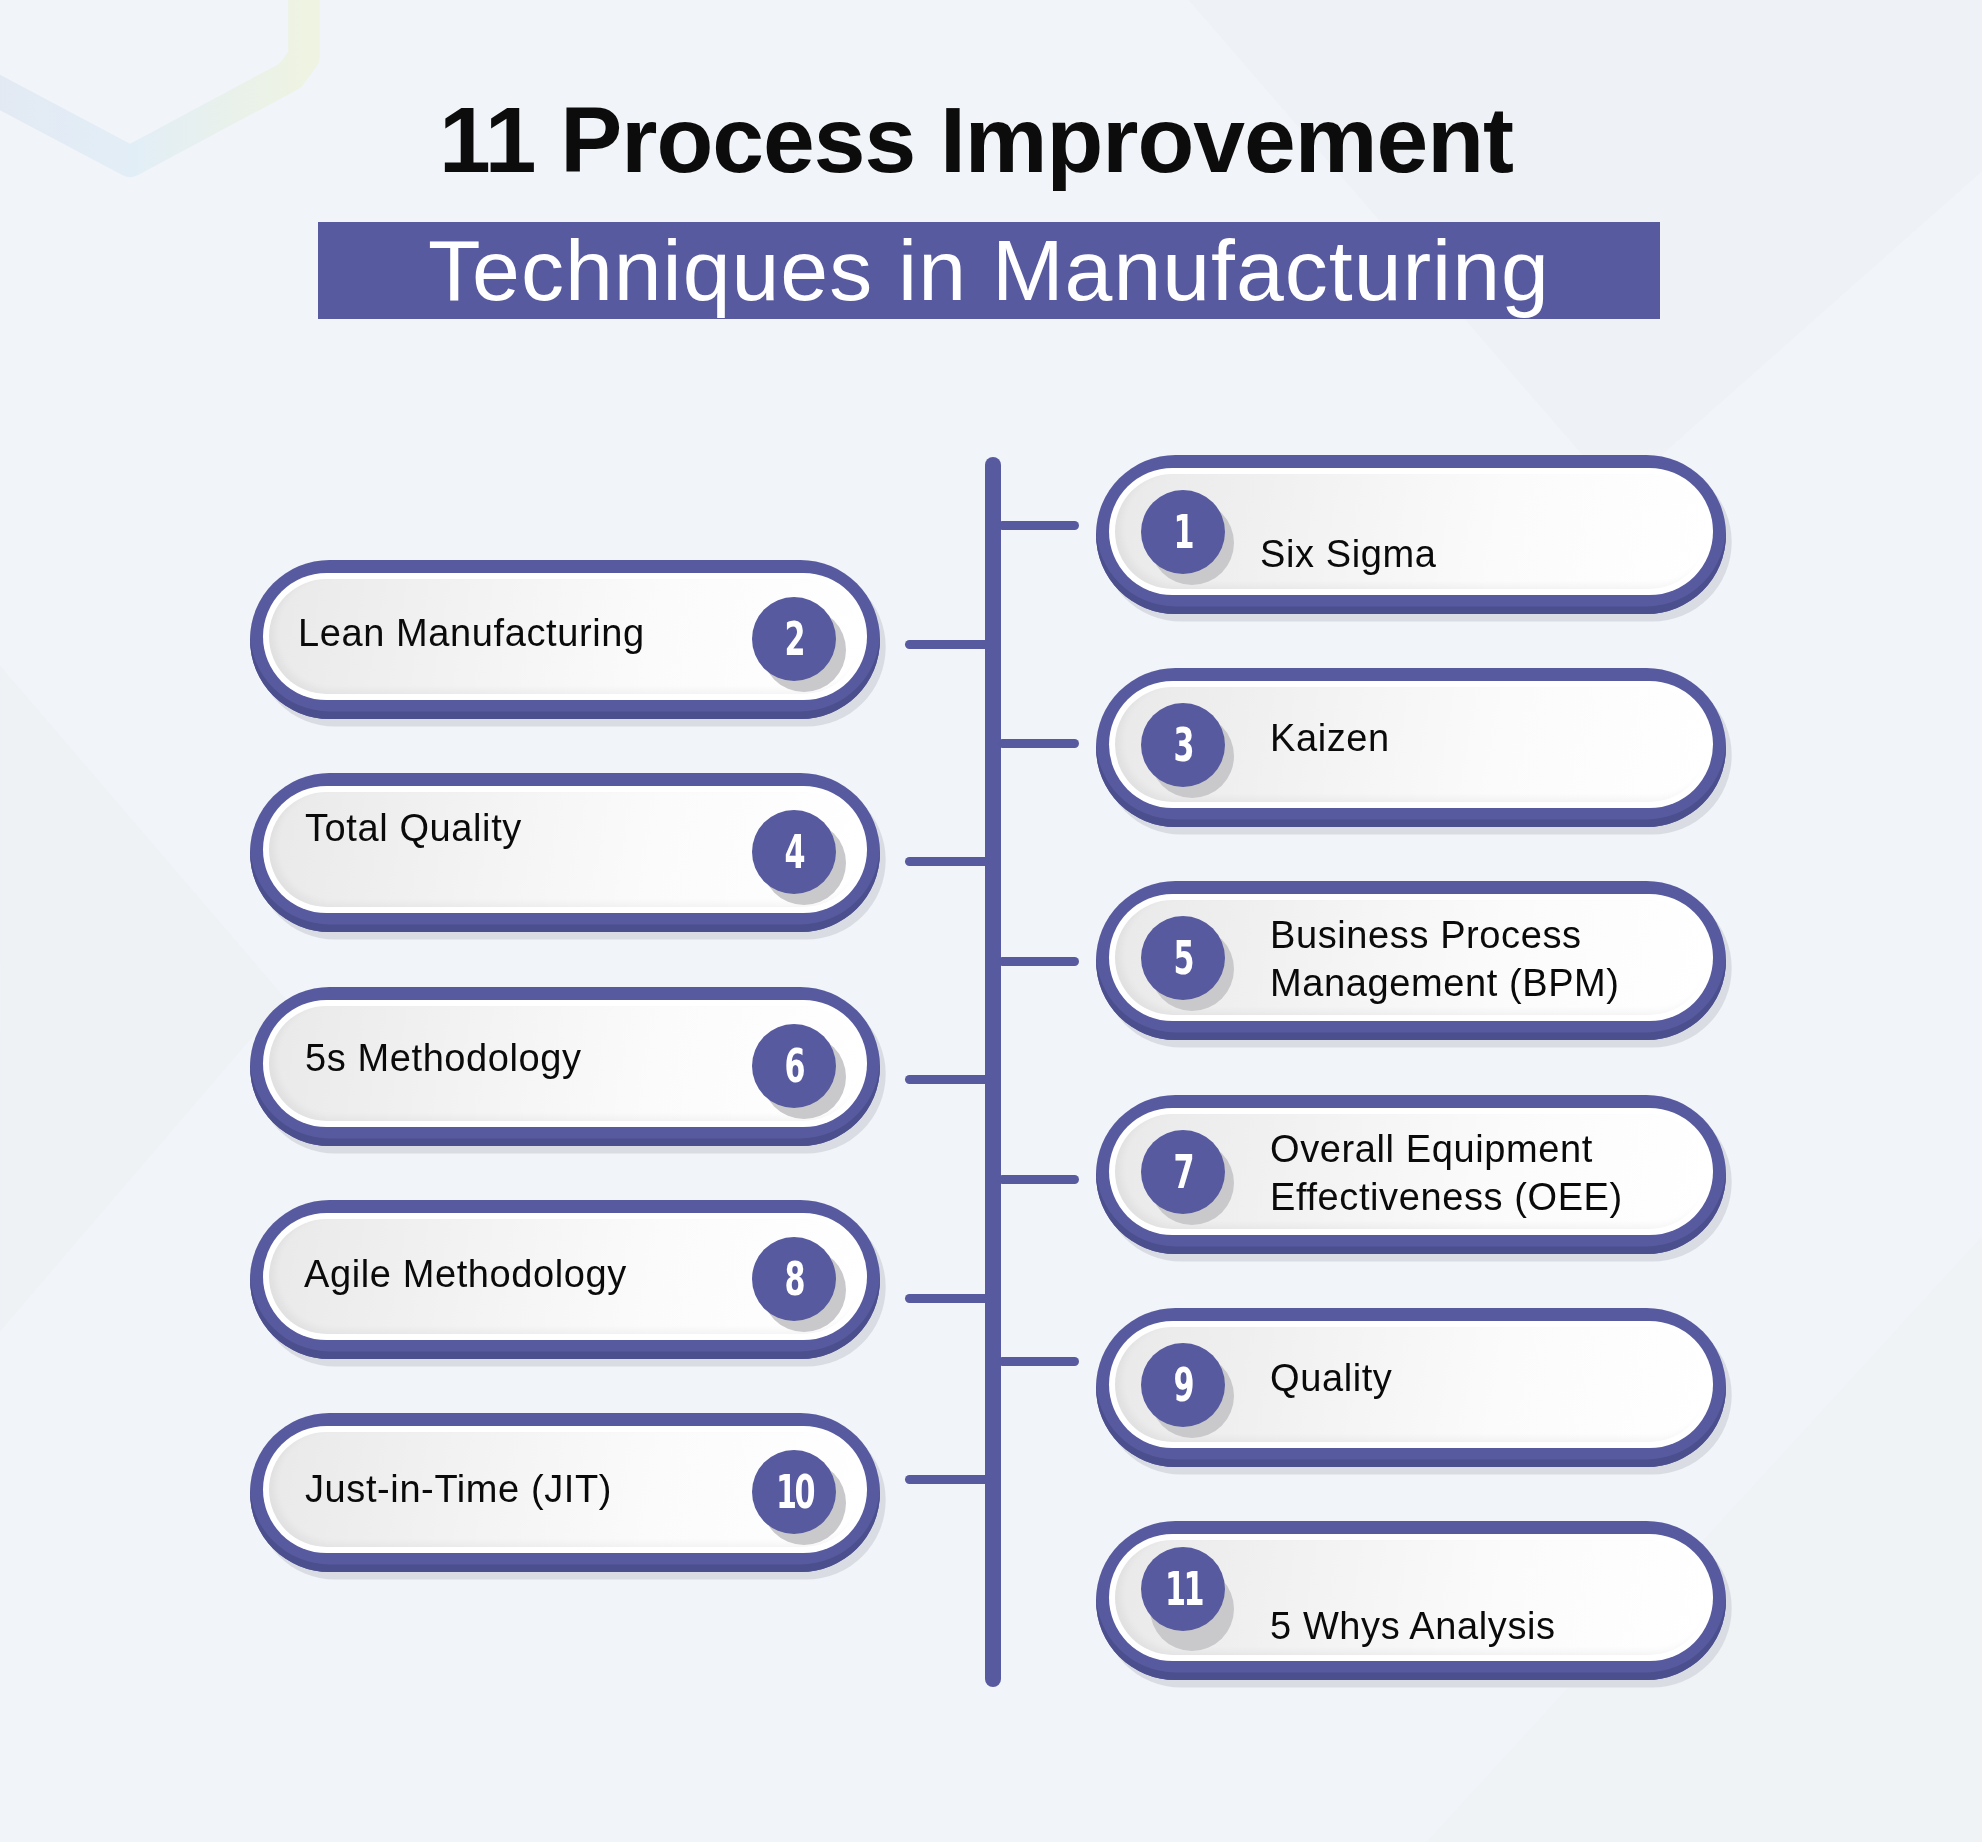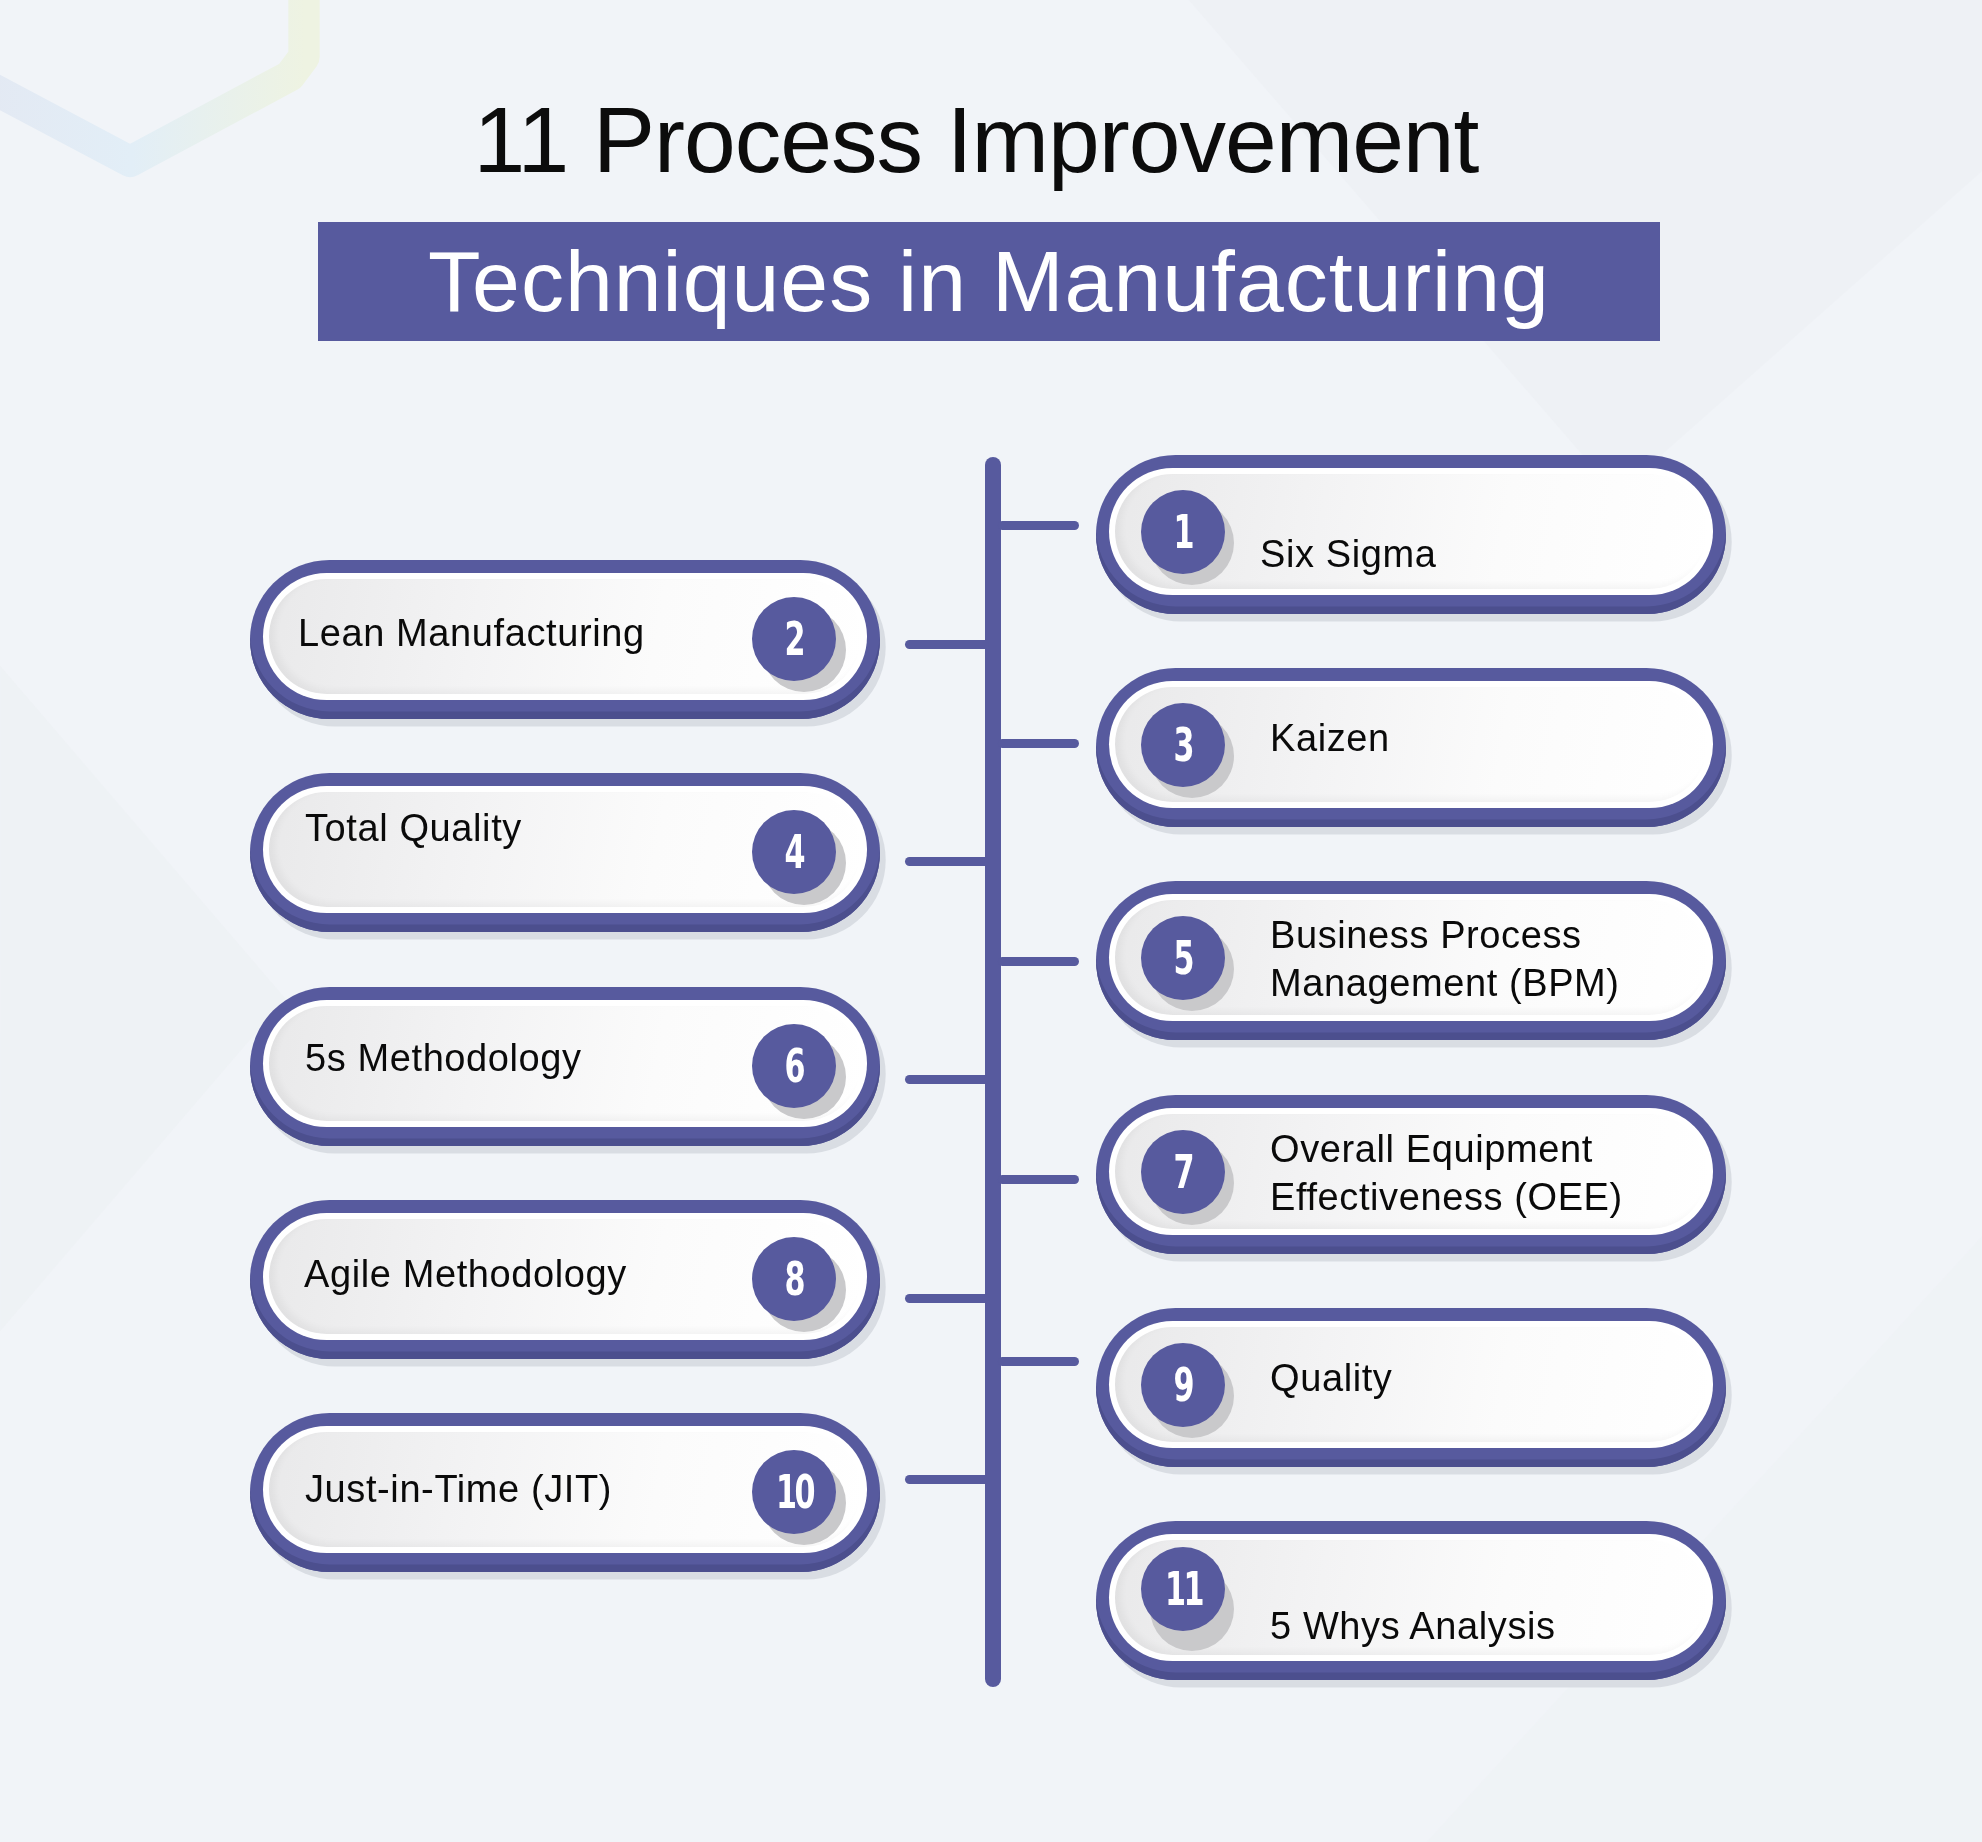--- a/index.html
+++ b/index.html
@@ -5,25 +5,25 @@
   html, body { margin: 0; padding: 0; }
   body {
     width: 1982px; height: 1842px; position: relative; overflow: hidden;
     background: #f1f4f8;
     font-family: "Liberation Sans", "DejaVu Sans", sans-serif;
   }
   .bg-facet { position: absolute; pointer-events: none; }
   .bg-logo { position: absolute; left: 0; top: 0; width: 342px; height: 190px; }
   .title {
     position: absolute; left: 0; width: 1952px; top: 88px;
-    text-align: center; font-weight: 400; font-size: 93px; line-height: 105px;
+    text-align: center; font-weight: 700; font-size: 93px; line-height: 105px;
     color: #0c0c0c; letter-spacing: -1px;
   }
   .banner {
-    position: absolute; left: 318px; top: 222px; width: 1342px; height: 119px;
+    position: absolute; left: 318px; top: 222px; width: 1342px; height: 97px;
     background: #575a9e; color: #ffffff;
     display: flex; align-items: center; justify-content: center;
     font-size: 86px; letter-spacing: 1px; line-height: 119px;
   }
   .spine {
     position: absolute; left: 985px; top: 457px; width: 16px; height: 1230px;
     background: #575a9e; border-radius: 8.6px;
   }
   .connector {
     position: absolute; height: 8.6px; background: #575a9e; border-radius: 4.8px;

